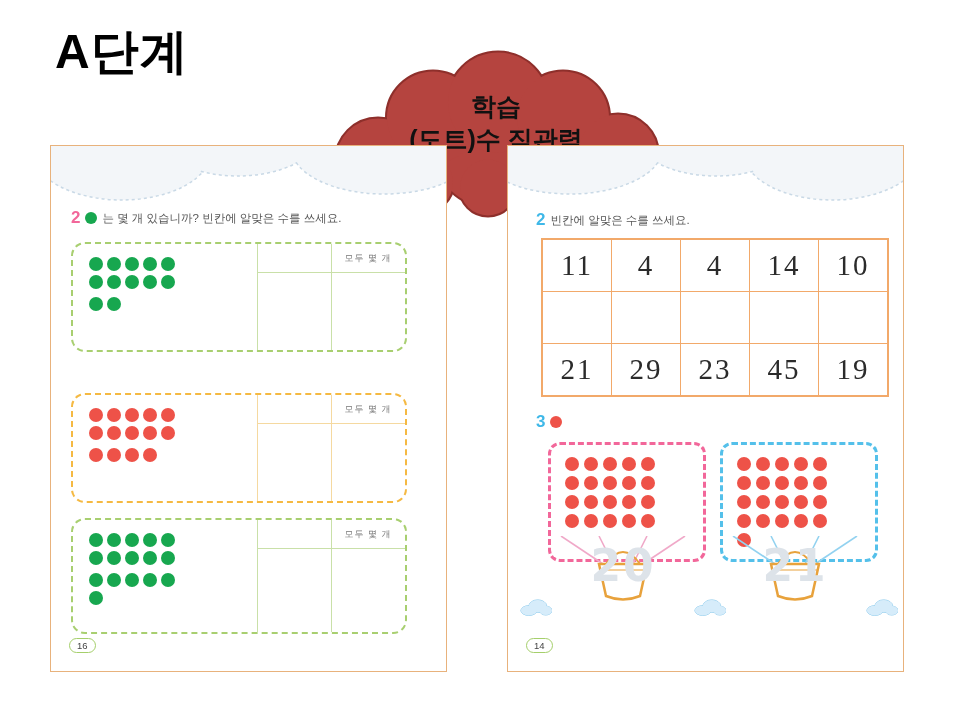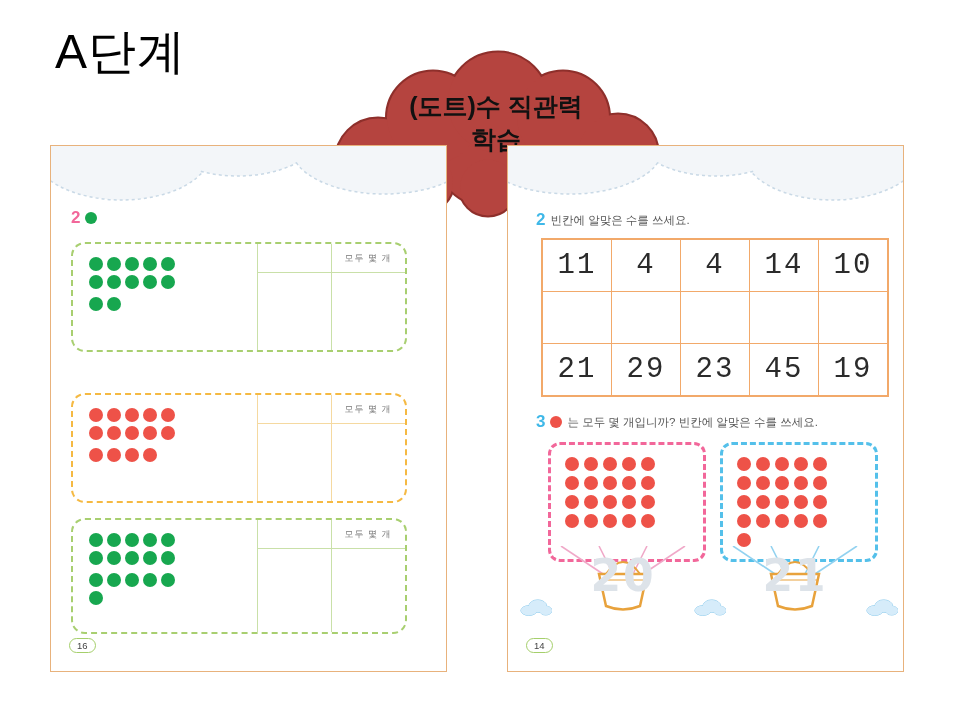--- a/index.html
+++ b/index.html
@@ -3,21 +3,21 @@
 <meta charset="utf-8">
 <style>
   html,body{margin:0;padding:0;}
   body{
     width:960px;height:720px;position:relative;background:#ffffff;
     font-family:"Liberation Sans","DejaVu Sans",sans-serif;overflow:hidden;
   }
   
   .slide-title{
     position:absolute;left:55px;top:20px;font-size:48px;color:#000;
-    letter-spacing:1px;font-weight:normal;
+    letter-spacing:1px;font-weight:bold;
   }
   
   .bubble-wrap{position:absolute;left:318px;top:40px;width:356px;height:225px;}
   .bubble-svg{position:absolute;left:0;top:0;width:100%;height:100%;}
   .bubble-text{
     position:absolute;left:0;right:0;top:50px;text-align:center;
     font-size:25px;line-height:33px;font-weight:bold;color:#111;
   }
   
   .page{
@@ -61,32 +61,32 @@
     font-size:9.5px;color:#444;background:#fff;
   }
   
   .num-table{
     position:absolute;left:33px;top:92px;border-collapse:collapse;
     border:2.5px solid var(--table-border);table-layout:fixed;width:330px;
   }
   .num-table td{
     border:1.5px solid var(--table-border);height:49px;width:66px;
     text-align:center;font-size:29px;color:#2b2b2b;letter-spacing:2px;
-    font-family:Liberation Mono, monospace;
+    font-family:Liberation Serif, serif;
   }
   
   .rp-box{
     position:absolute;top:296px;width:152px;height:114px;background:#fff;
     border:3px dashed #f2679a;border-radius:12px;
   }
   .rp-box .dots-area{left:14px;top:12px;}
   .dots-sm .dot{width:14px;height:14px;}
   .dots-sm .dot-row{gap:5px;margin-bottom:5px;}
   
-  .basket-unit{position:absolute;top:400px;width:140px;height:72px;}
+  .basket-unit{position:absolute;top:390px;width:140px;height:72px;}
   .basket-svg{position:absolute;left:0;top:0;width:140px;height:70px;}
   .faint-num{
     position:absolute;left:0;right:0;top:4px;text-align:center;
     font-size:44px;font-weight:bold;color:var(--faint-number);
     font-family:"DejaVu Sans",sans-serif;letter-spacing:2px;
   }
   .mini-cloud{position:absolute;width:32px;height:18px;}
 </style>
 </head>
 <body>
@@ -120,42 +120,43 @@
       <circle cx="170" cy="145" r="28"></circle>
       <circle cx="237" cy="142" r="30"></circle>
       <circle cx="295" cy="138" r="26"></circle>
     </g>
     <g style="fill:var(--bubble-fill);stroke:var(--bubble-stroke);stroke-width:3;">
       <circle cx="116" cy="185" r="11"></circle>
       <circle cx="106" cy="204" r="6"></circle>
     </g>
   </svg>
   <div class="bubble-text">
+    <div>학습</div>
     <div>(도트)수 직관력</div>
-    <div>학습</div>
   </div>
 </div>
 
 <div class="page page-left">
   <svg class="page-deco" viewBox="0 0 391 78" preserveAspectRatio="none">
     <g style="fill:var(--deco-fill);stroke:var(--deco-stroke);stroke-width:1.5;stroke-dasharray:3 3;">
       <ellipse cx="70" cy="6" rx="88" ry="48"></ellipse>
       <ellipse cx="185" cy="-12" rx="80" ry="42"></ellipse>
       <ellipse cx="330" cy="2" rx="92" ry="46"></ellipse>
     </g>
     <g style="fill:var(--deco-fill);">
       <ellipse cx="70" cy="6" rx="85" ry="45"></ellipse>
       <ellipse cx="185" cy="-12" rx="77" ry="39"></ellipse>
       <ellipse cx="330" cy="2" rx="89" ry="43"></ellipse>
     </g>
   </svg>
 
   <div class="q-row" style="left:20px;top:62px;">
     <span class="q-num pink">2</span>
     <span class="q-dot green"></span>
+    <span class="q-text">는 몇 개 있습니까? 빈칸에 알맞은 수를 쓰세요.</span>
   </div>
 
   <div class="dot-box" style="top: 96px; border-color: rgb(168, 207, 112);">
     <div class="dots-area">
         <div class="dot-group">
           <div class="dot-row">
             <span class="dot" style="background: rgb(23, 167, 79);"></span>
             <span class="dot" style="background: rgb(23, 167, 79);"></span>
             <span class="dot" style="background: rgb(23, 167, 79);"></span>
             <span class="dot" style="background: rgb(23, 167, 79);"></span>
@@ -296,21 +297,20 @@
           <td>23</td>
           <td>45</td>
           <td>19</td>
         </tr>
       </tbody>
   </table>
 
   <div class="q-row" style="left:28px;top:266px;">
     <span class="q-num blue">3</span>
     <span class="q-dot red"></span>
-    <span class="q-text">는 모두 몇 개입니까? 빈칸에 알맞은 수를 쓰세요.</span>
   </div>
 
   <div class="rp-box" style="left: 40px; border-color: rgb(242, 103, 154);">
     <div class="dots-area dots-sm">
         <div class="dot-group">
           <div class="dot-row">
             <span class="dot" style="background: rgb(238, 82, 72);"></span>
             <span class="dot" style="background: rgb(238, 82, 72);"></span>
             <span class="dot" style="background: rgb(238, 82, 72);"></span>
             <span class="dot" style="background: rgb(238, 82, 72);"></span>

